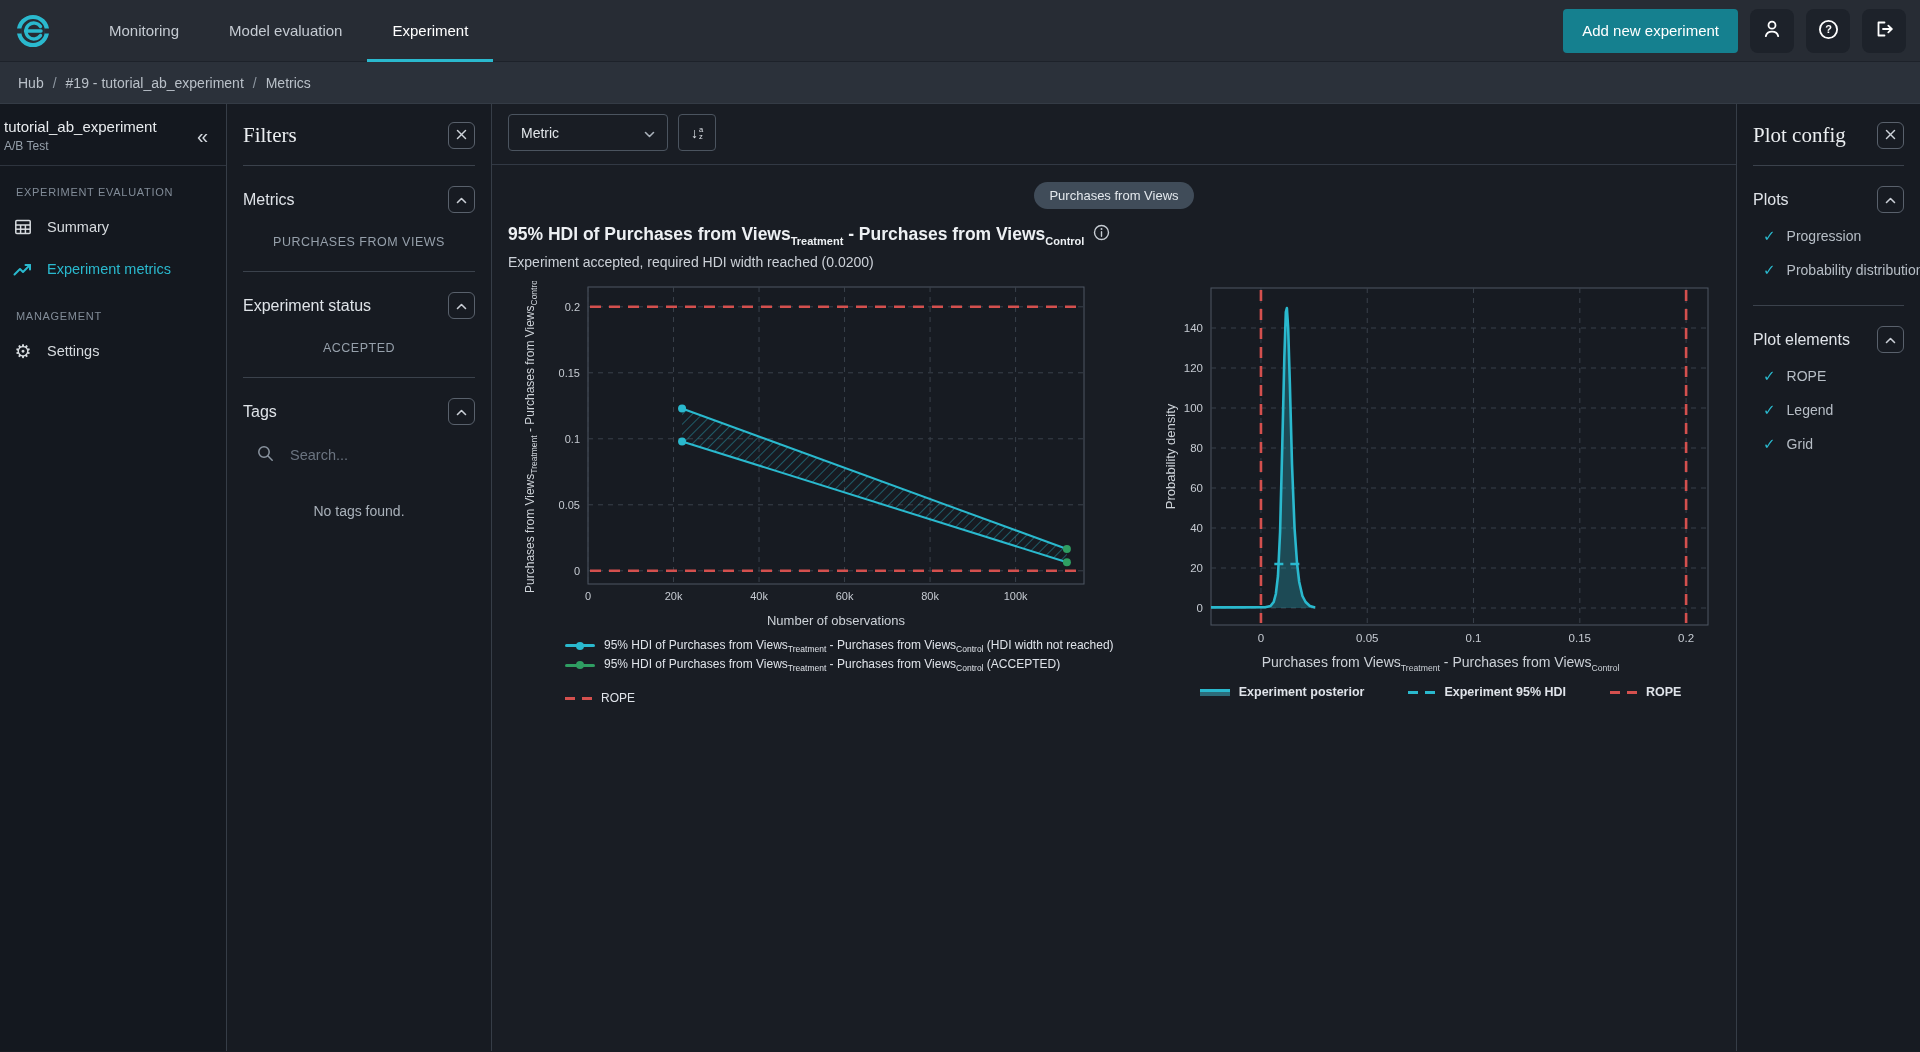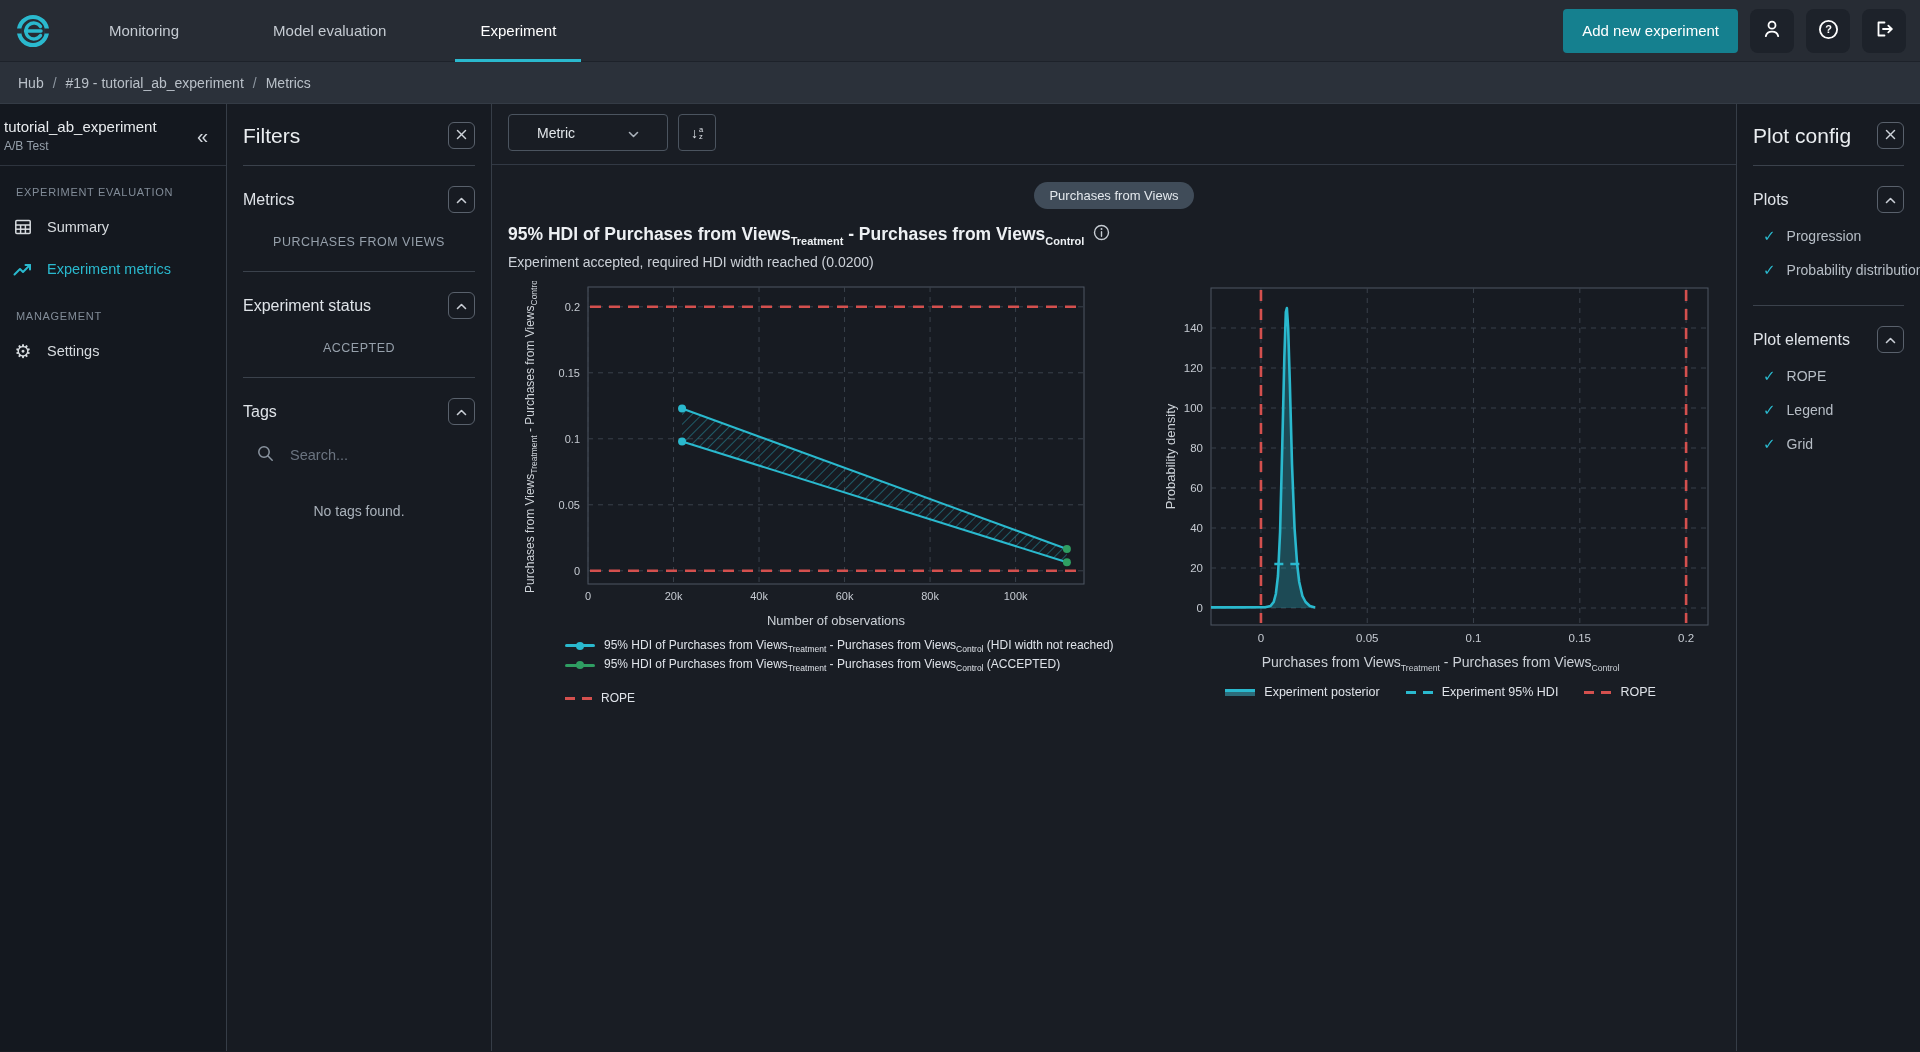--- a/index.html
+++ b/index.html
@@ -7,21 +7,21 @@
   body {
     background:#191d24; color:#e6e9ed;
     font-family:"Liberation Sans","DejaVu Sans",sans-serif;
     font-size:14px;
   }
   button { font-family:inherit; cursor:pointer; }
 
   
   .nav { height:62px; background:#272c34; display:flex; align-items:center; border-bottom:1px solid #1d222a; }
   .logo { width:38px; height:38px; margin:0 32px 0 14px; flex:none; }
-  .tabs { display:flex; height:62px;gap:44px; }
+  .tabs { display:flex; height:62px; }
   .tab { padding:0 25px; height:62px; display:flex; align-items:center; font-size:15px; color:#c5cbd2; cursor:pointer; border-bottom:3px solid transparent; padding-top:3px; }
   .tab.active { color:#ffffff; border-bottom:3px solid #2ab9ce; }
   .nav-right { margin-left:auto; display:flex; align-items:center; gap:12px; padding-right:14px; }
   .btn-primary { background:#15808f; color:#fff; border:none; border-radius:4px; height:44px; padding:0 19px; font-size:15px; }
   .icon-btn { width:44px; height:44px; background:#1d222a; border:none; border-radius:8px; display:flex; align-items:center; justify-content:center; color:#fff; }
 
   
   .breadcrumb { height:42px; background:#2b313a; border-bottom:1px solid #343b45; display:flex; align-items:center; gap:9px; padding:0 18px; font-size:14px; color:#b9c0c8; }
   .crumb { cursor:pointer; }
   .crumb-sep { color:#8d96a0; }
@@ -39,40 +39,40 @@
   .sb-title { font-size:15px; color:#e8ebee; white-space:nowrap; }
   .sb-sub { font-size:12px; color:#96a0ab; margin-top:4px; }
   .sb-collapse { background:none; border:none; color:#d4d9df; font-size:20px; line-height:1; padding:4px 6px; }
   .sb-sec-label { font-size:11px; letter-spacing:.7px; color:#828c98; margin:20px 16px 8px; }
   .sb-item { display:flex; align-items:center; gap:14px; height:42px; padding:0 13px; font-size:14.5px; color:#d7dbdf; cursor:pointer; }
   .sb-item .sb-ic { width:20px; display:flex; justify-content:center; }
   .sb-item.active { color:#2ab9ce; }
   .gear-glyph { font-size:19px; line-height:1; color:#d7dbdf; }
 
   
-  .p-head { display:flex; align-items:center; justify-content:space-between; padding:18px 16px 0; }
+  .p-head { display:flex; align-items:center; justify-content:space-between; padding:18px 16px 0;font-family:Liberation Serif, serif; }
   .p-title { font-size:21px; font-weight:400; color:#eaedf0; }
   .sq-btn { width:27px; height:27px; border:1px solid #59616c; border-radius:6px; background:transparent; color:#ced3d9; display:flex; align-items:center; justify-content:center; flex:none; }
   .p-div { border-top:1px solid #3b424c; margin:16px 16px 0; }
   .sec-head { display:flex; align-items:center; justify-content:space-between; padding:20px 16px 0; font-size:16px; color:#dfe3e8; }
   .f-value { text-align:center; font-size:12.5px; letter-spacing:.5px; color:#96a0ab; margin:22px 8px; cursor:pointer; }
   .search-row { display:flex; align-items:center; gap:16px; margin:20px 16px 12px 30px; }
   .search-row input { background:transparent; border:none; outline:none; color:#dfe3e8; font-size:14.5px; width:150px; font-family:inherit; }
   .search-row input::placeholder { color:#6b7480; }
   .no-tags { text-align:center; color:#a9b1ba; font-size:14px; margin-top:38px; }
 
   
   .chk-row { display:flex; align-items:center; gap:11px; padding:6px 0 6px 26px; font-size:14px; color:#b7bec6; white-space:nowrap; overflow:hidden; cursor:pointer; margin-top:4px; }
   .chk { color:#2ab9ce; font-size:15px; flex:none; }
 
   
   .toolbar { padding:10px 16px 13px; border-bottom:1px solid #323944; }
   .sort-label { font-size:12px; color:#98a1ab; margin-bottom:5px; }
   .sort-row { display:flex; gap:10px; }
-  .dropdown { width:160px; height:37px; border:1px solid #4b545f; border-radius:4px; display:flex; align-items:center; justify-content:space-between; padding:0 28px; font-size:14px; color:#e2e6ea; cursor:pointer; background:transparent; }
+  .dropdown { width:160px; height:37px; border:1px solid #4b545f; border-radius:4px; display:flex; align-items:center; justify-content:space-between; padding:0 12px; font-size:14px; color:#e2e6ea; cursor:pointer; background:transparent; }
   .sort-dir-btn { width:38px; height:37px; border:1px solid #4b545f; border-radius:4px; background:transparent; color:#dfe3e8; display:flex; align-items:center; justify-content:center; gap:1px; }
   .sort-dir-btn .arrow { font-size:14px; }
   .az { display:flex; flex-direction:column; font-size:7.5px; line-height:7px; }
 
   
   .chip-row { display:flex; justify-content:center; margin-top:17px; }
   .chip { background:#404c59; color:#e3e8ed; font-size:13px; padding:6px 15px; border-radius:14px; cursor:pointer; }
   .title-block { padding:0 16px; margin-top:15px; }
   .g-title { font-size:17.5px; font-weight:700; color:#edf0f3; display:flex; align-items:center; gap:9px; }
   .g-title sub { font-size:11px; }
@@ -88,21 +88,21 @@
   .rope-row { margin-top:15px; }
 
   .sw { position:relative; width:30px; height:3px; border-radius:2px; background:#2ab9ce; flex:none; }
   .sw i { position:absolute; left:50%; top:50%; transform:translate(-50%,-50%); width:8px; height:8px; border-radius:50%; background:inherit; }
   .sw.green { background:#2f9e62; }
   .dash { width:27px; height:3px; flex:none; background:repeating-linear-gradient(90deg,#d4504e 0,#d4504e 10px,transparent 10px,transparent 17px); }
   .dash.cyan { background:repeating-linear-gradient(90deg,#2ab9ce 0,#2ab9ce 10px,transparent 10px,transparent 17px); }
   .bar { width:30px; height:7px; flex:none; background:linear-gradient(180deg,#2ab9ce 0 45%,#2c6d7b 45% 100%); }
 
   .right-xlabel { text-align:center; font-size:14px; color:#ccd1d7; margin-top:8px; }
-  .right-leg { display:flex; justify-content:center; align-items:center; gap:26px; margin-top:13px; font-size:12.5px; color:#dfe3e9; }
+  .right-leg { display:flex; justify-content:center; align-items:center; gap:44px; margin-top:13px; font-size:12.5px; color:#dfe3e9;font-weight:bold; }
   .right-leg .item { display:flex; align-items:center; gap:9px; }
 </style>
 </head>
 <body>
 
 <header class="nav">
   <div class="logo">
     <svg width="38" height="38" viewBox="0 0 38 38">
       <circle cx="19" cy="19" r="14" fill="none" stroke="#2ab9ce" stroke-width="4.2"></circle>
       <rect x="0" y="16.5" width="7.5" height="5" fill="#272c34"></rect>

